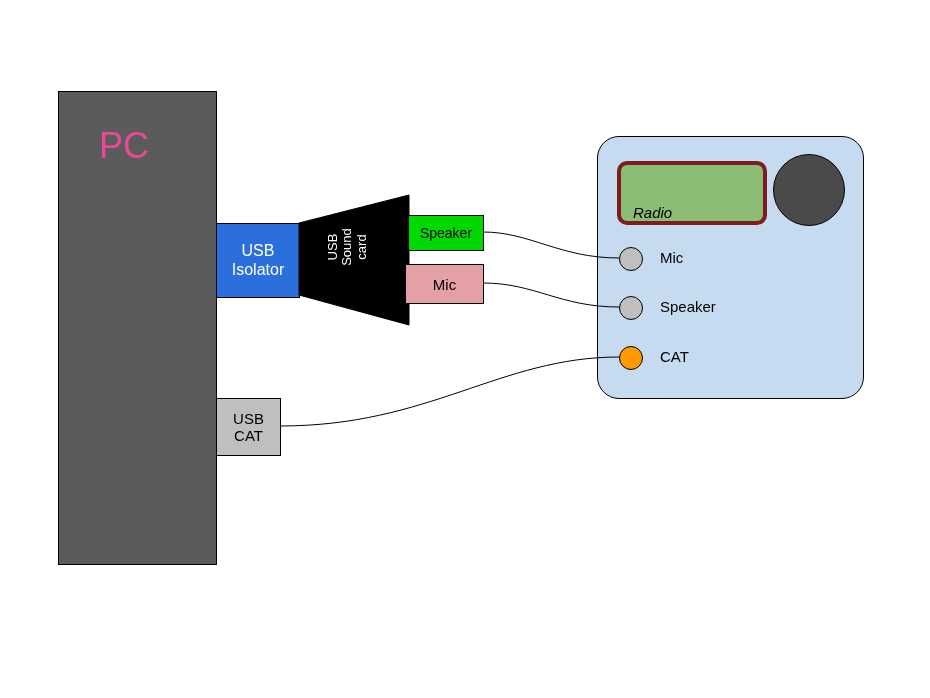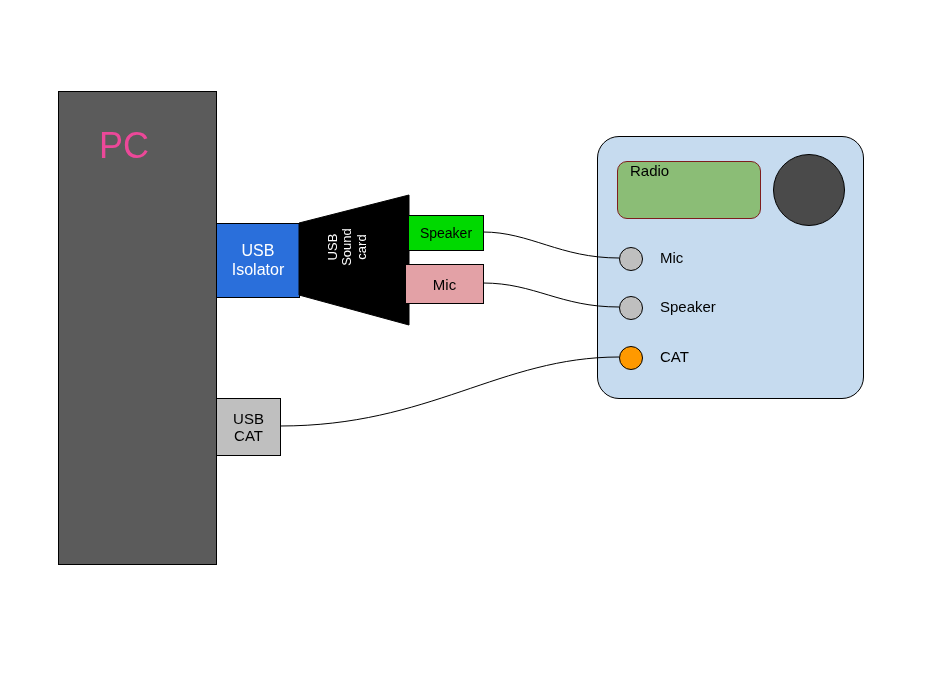--- a/index.html
+++ b/index.html
@@ -107,26 +107,27 @@
     border: 1px solid #000;
     border-radius: 22px;
   }
   .radio-screen {
     position: absolute;
     left: 617px;
     top: 161px;
     width: 130px;
     height: 56px;
     background: #8bbd76;
-    border: 1px solid #7f1d1d;
+    border: 4px solid #7f1d1d;
     border-radius: 10px;
     padding-left: 12px;
     display: flex;
-    align-items: flex-start;
-    font-size: 15px;
+    align-items: flex-end;
+    font-size: 15px;
+    font-style: italic;
   }
   .big-knob {
     position: absolute;
     left: 773px;
     top: 154px;
     width: 70px;
     height: 70px;
     background: #4a4a4a;
     border: 1px solid #000;
     border-radius: 50%;

